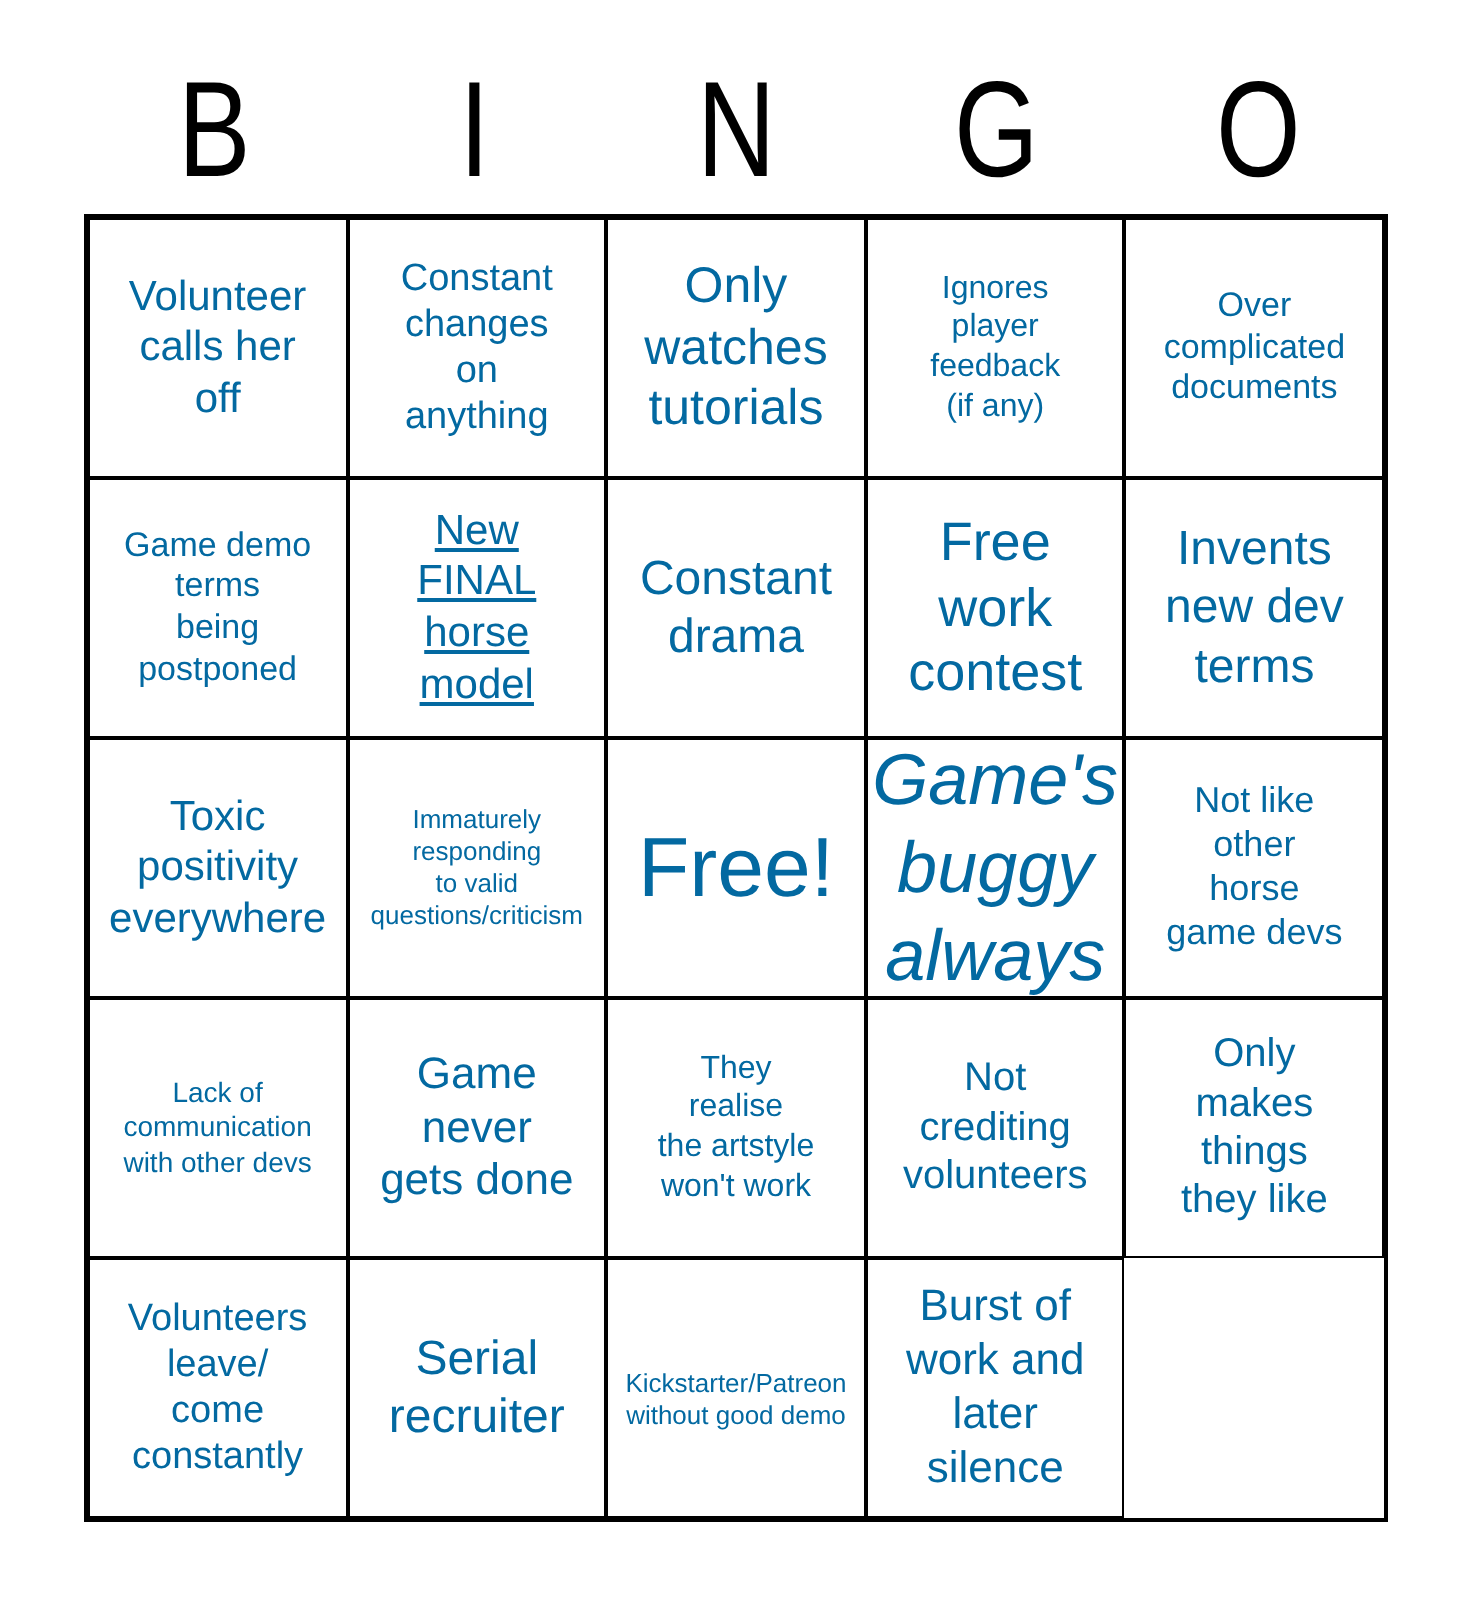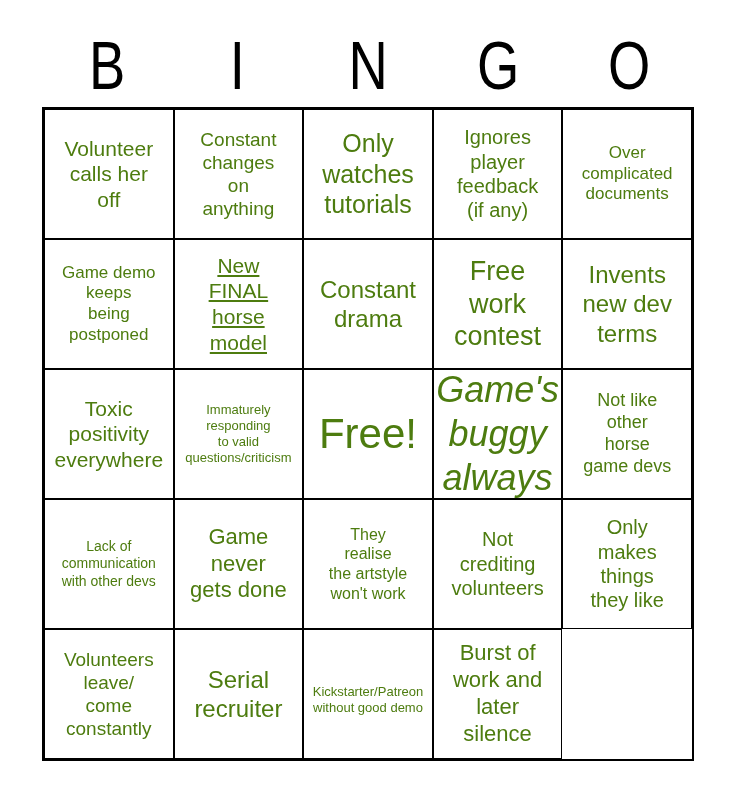--- a/index.html
+++ b/index.html
@@ -52,21 +52,21 @@
     display: flex;
     align-items: center;
     justify-content: center;
     text-align: center;
     padding: 2px;
     overflow: hidden;
   }
   .cell span {
     white-space: pre-line;
     line-height: 1.22;
-    color: #4d7c0f;
+    color: #0369a1;
   }
 </style>
 </head>
 <body>
 
 <div class="card">
   <div class="title">
     <span>B</span>
     <span>I</span>
     <span>N</span>
@@ -84,33 +84,33 @@
 changes
 on
 anything</span>
       </div>
       <div class="cell">
         <span style="font-size: 25px;">Only
 watches
 tutorials</span>
       </div>
       <div class="cell">
-        <span style="font-size: 20px;">Ignores
+        <span style="font-size: 16px;">Ignores
 player
 feedback
 (if any)</span>
       </div>
       <div class="cell">
         <span style="font-size: 17px;">Over
 complicated
 documents</span>
       </div>
       <div class="cell">
         <span style="font-size: 17px;">Game demo
-keeps
+terms
 being
 postponed</span>
       </div>
       <div class="cell">
         <span style="font-size: 21px; text-decoration: underline;">New
 FINAL
 horse
 model</span>
       </div>
       <div class="cell">

